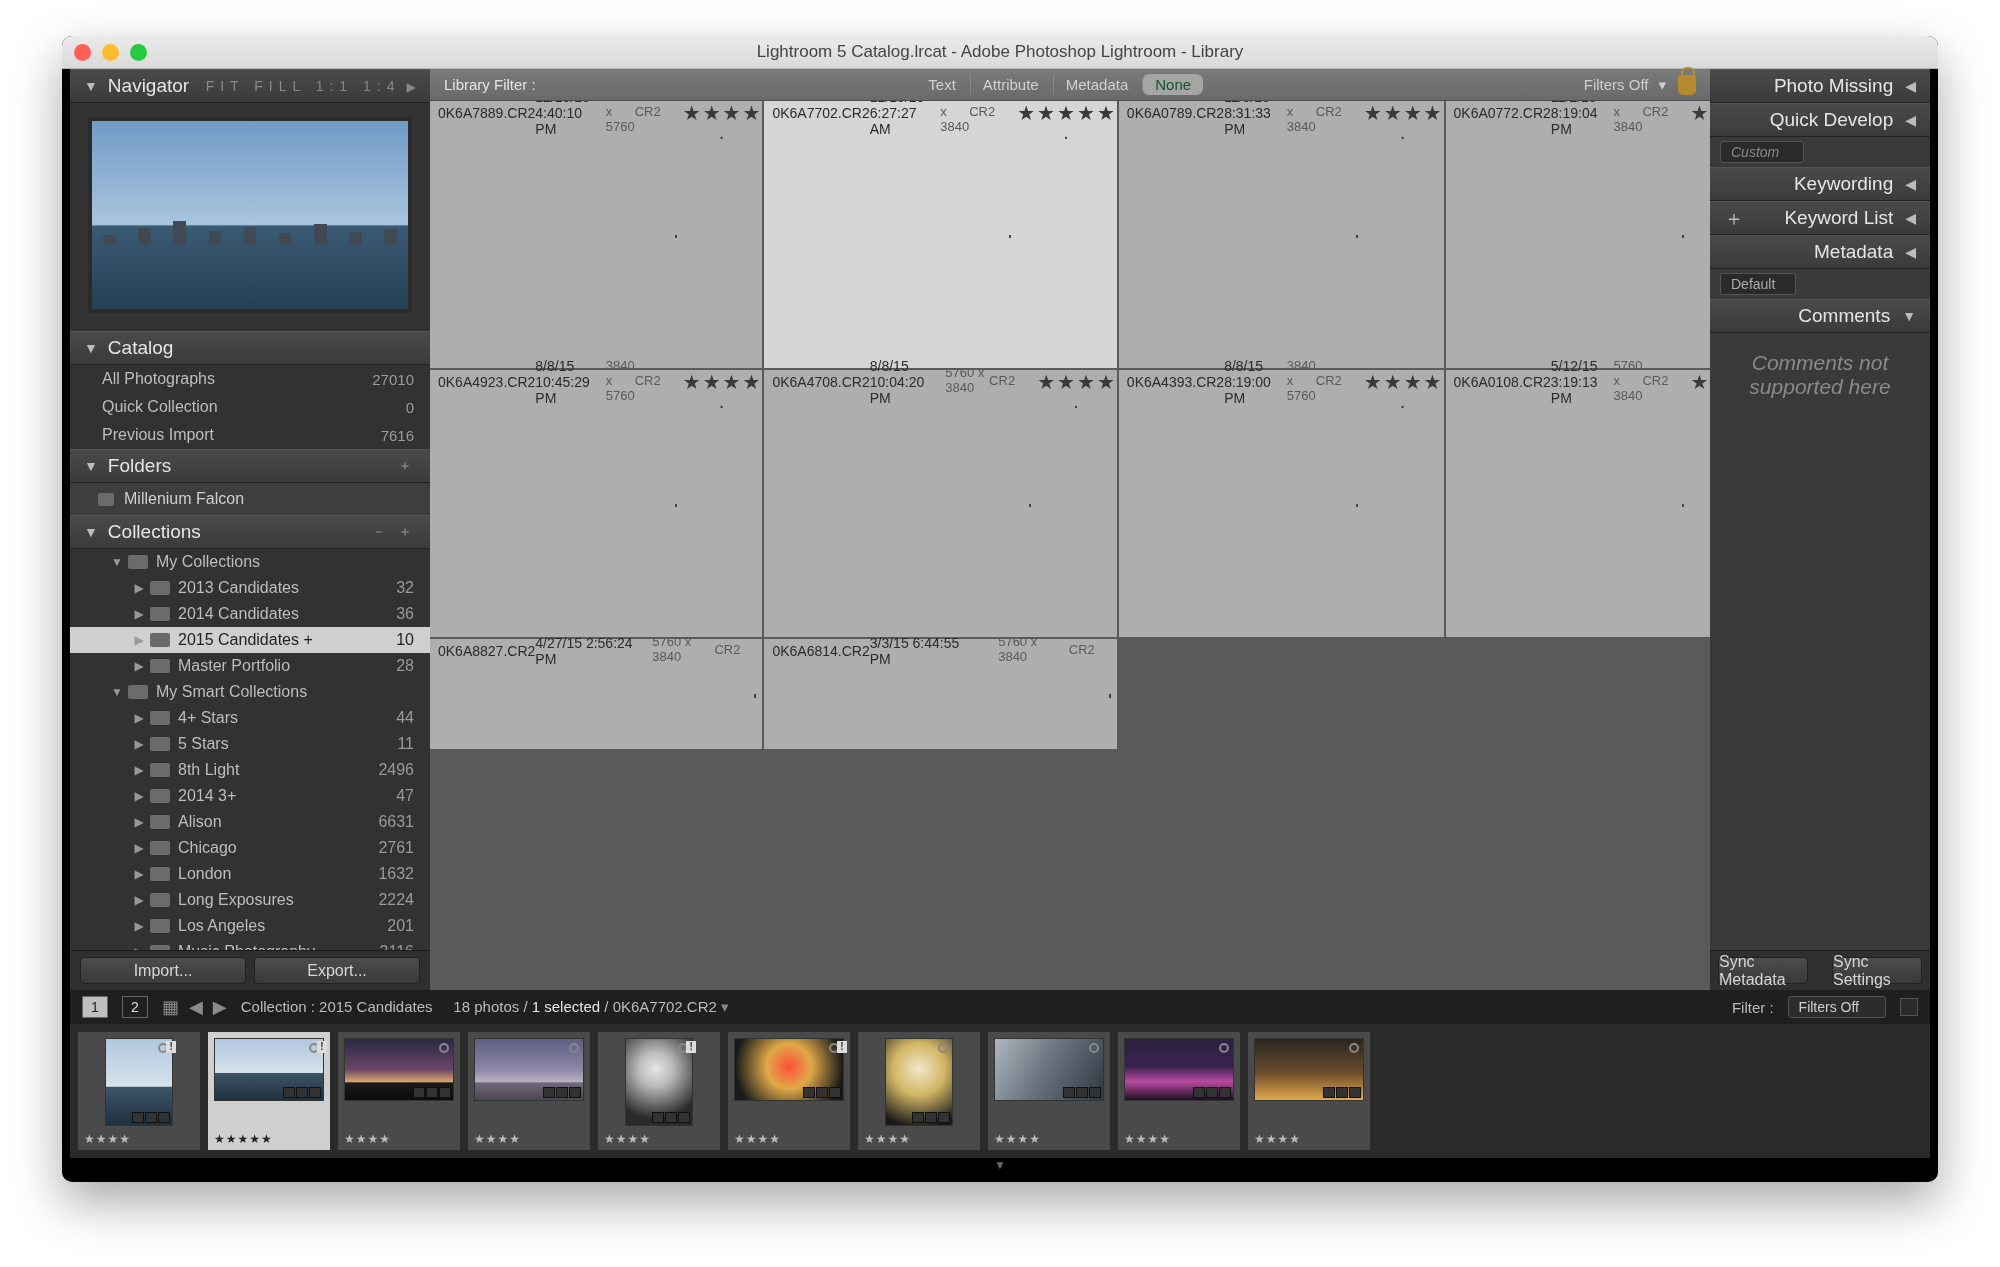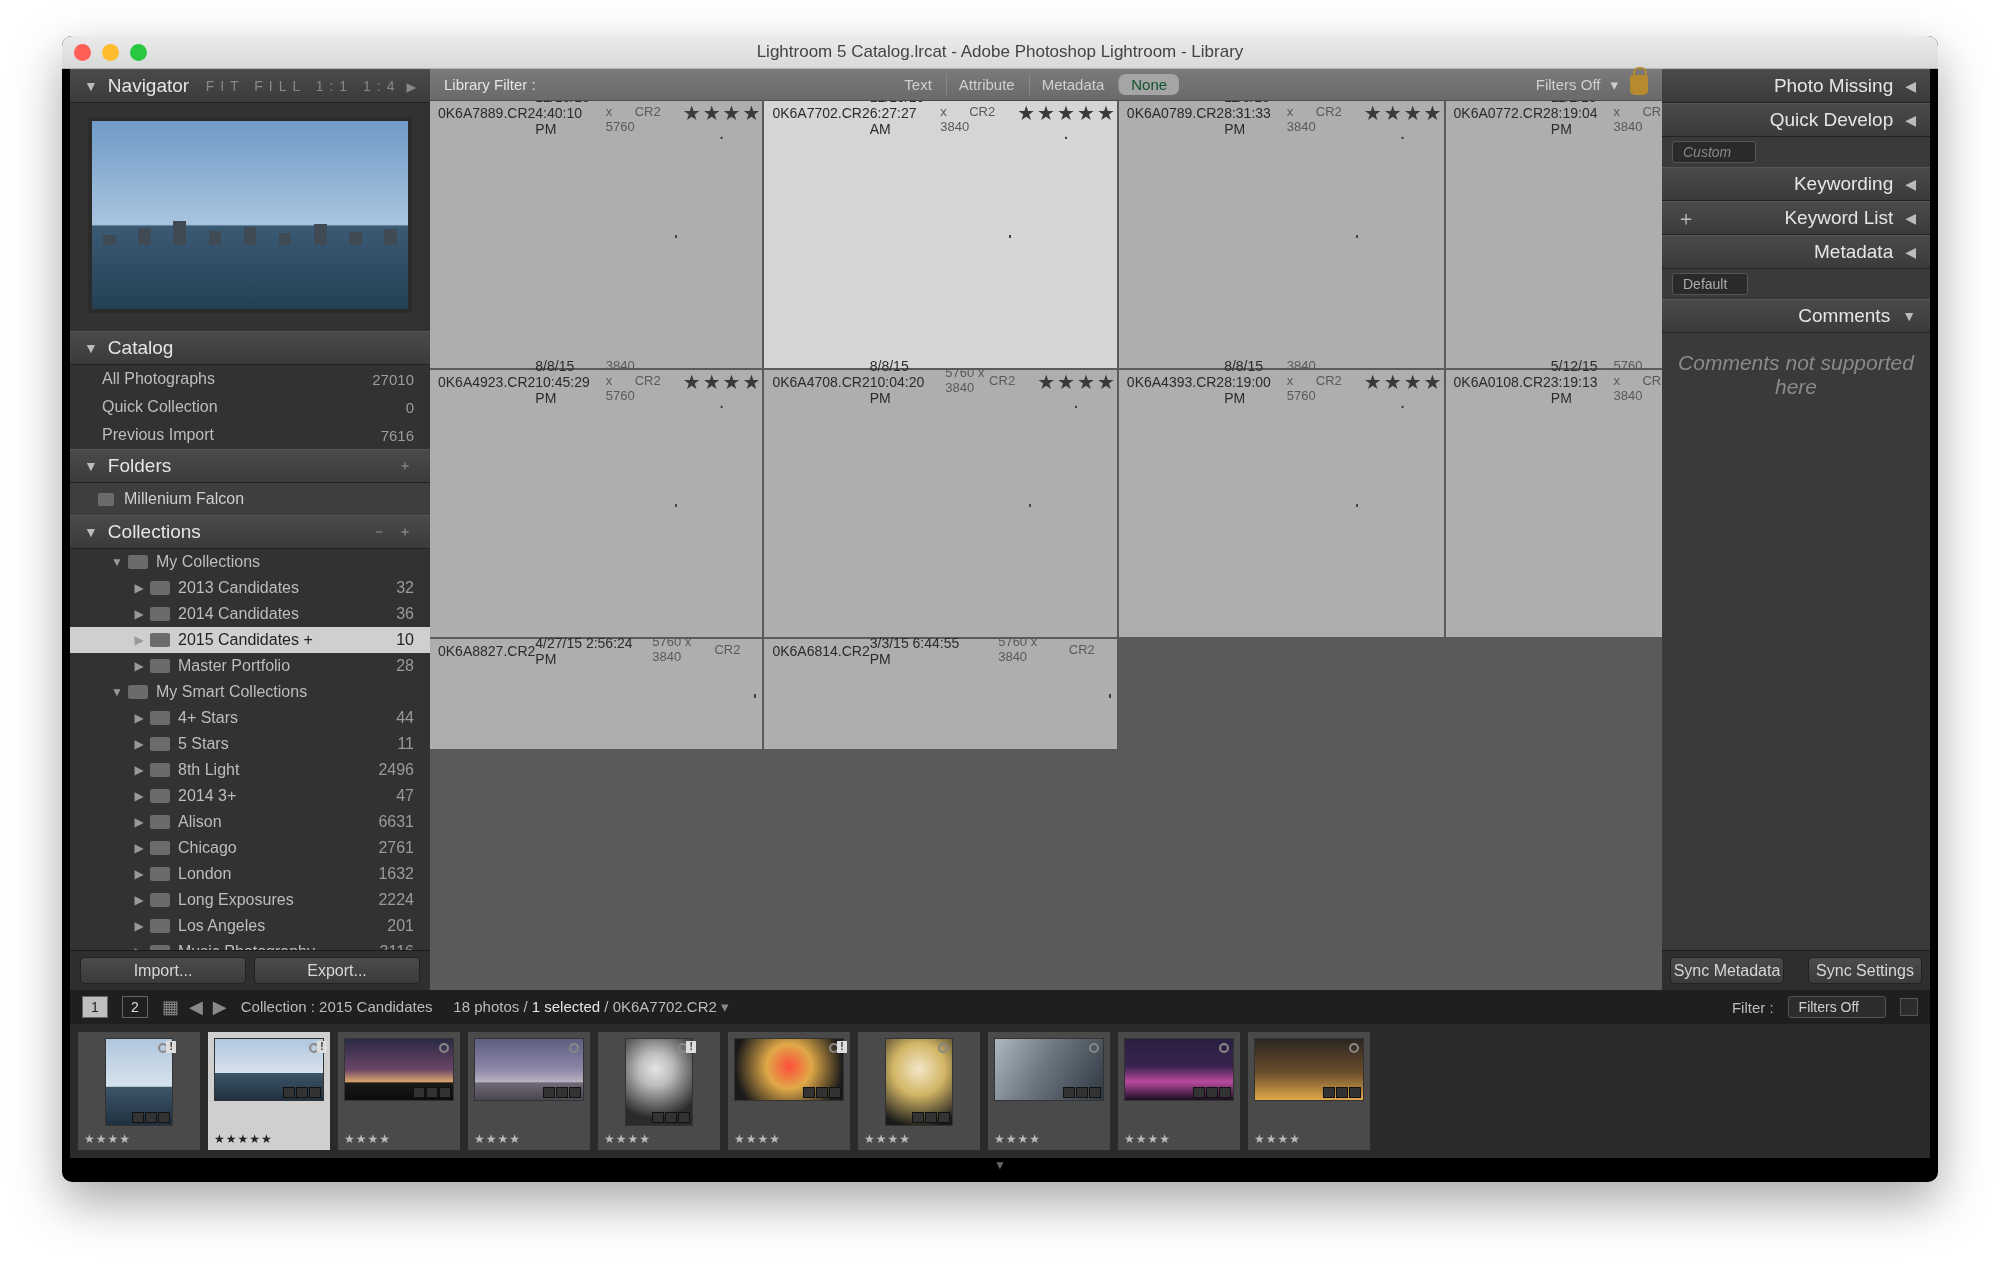--- a/index.html
+++ b/index.html
@@ -10,21 +10,21 @@
   .titlebar { height:33px; background:linear-gradient(#ebebeb,#d9d9d9); border-radius:10px 10px 0 0;
               border-bottom:1px solid #b5b5b5; display:flex; align-items:center; padding:0 12px; position:relative;}
   .traffic { display:flex; gap:11px; }
   .dot { width:17px; height:17px; border-radius:50%; }
   .dot.red{background:#ff5f57;} .dot.yel{background:#febc2e;} .dot.grn{background:#28c840;}
   .win-title { position:absolute; left:0; right:0; text-align:center; font-size:17px; color:#444; }
 
   .content { position:absolute; top:33px; left:8px; right:8px; bottom:8px; background:#323232; display:flex; flex-direction:column; }
   .main-row { flex:1; display:flex; min-height:0; }
   .left { width:360px; background:#323232; display:flex; flex-direction:column; color:#c8c8c8; }
-  .right { width:268px; background:#6d28d9; color:#c8c8c8; display:flex; flex-direction:column;}
+  .right { width:220px; background:#6d28d9; color:#c8c8c8; display:flex; flex-direction:column;}
   .center { flex:1; background:#5a5a5a; display:flex; flex-direction:column; min-width:0;}
 
   
   .panel-h { height:34px; background:linear-gradient(#4a4a4a,#3b3b3b); display:flex; align-items:center;
              padding:0 14px; font-size:19px; color:#e5e5e5; border-top:1px solid #555; border-bottom:1px solid #222; }
   .panel-h .tri { margin-right:10px; font-size:14px; color:#bbb; }
   .panel-h .grow { flex:1; }
   .panel-h .btns { font-size:14px; color:#999; letter-spacing:4px;}
   .nav-opts { font-size:14px; color:#888; letter-spacing:6px;}
   .nav-img { margin:14px 18px 18px 18px; height:196px; background:#0d2a45; border:4px solid #2b2b2b;

